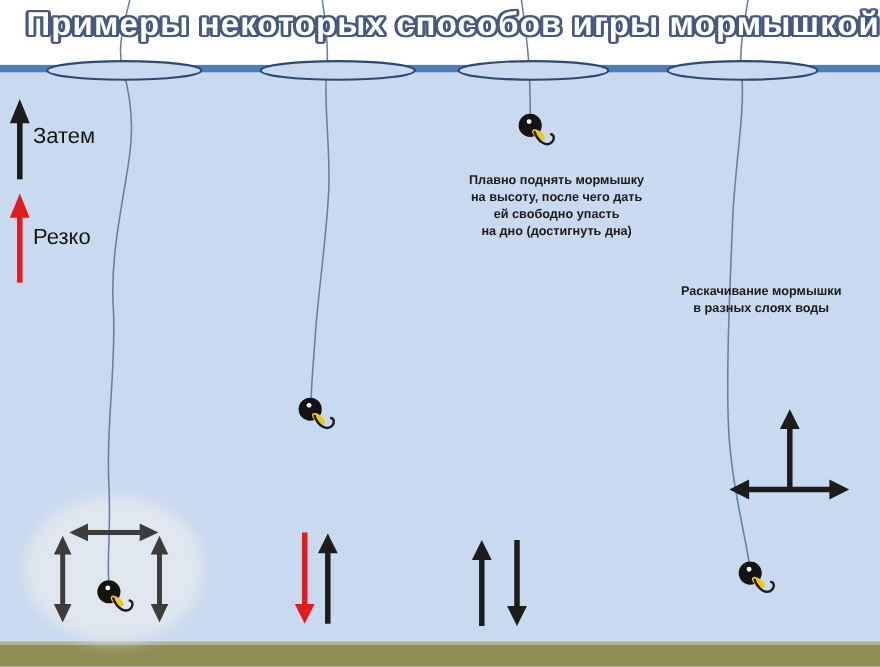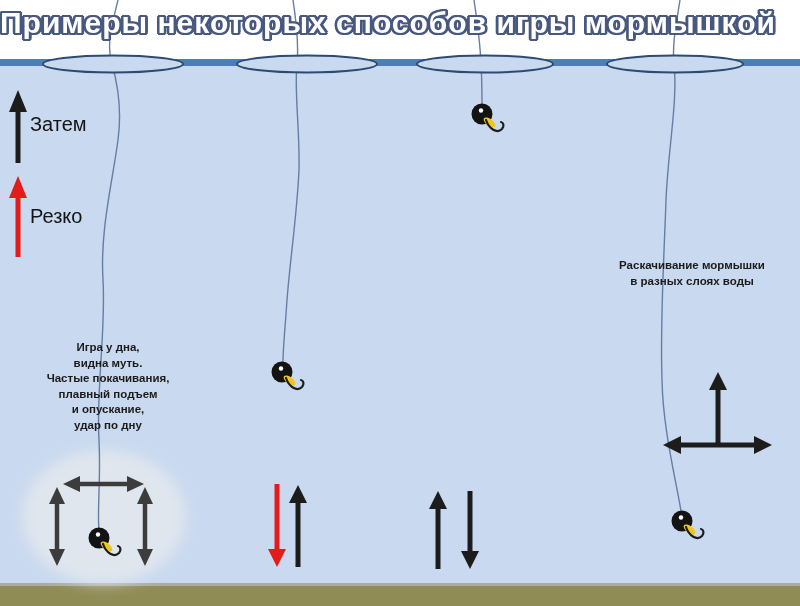--- a/index.html
+++ b/index.html
@@ -6,21 +6,21 @@
   .stage{
     position:relative;width:800px;height:606px;overflow:hidden;
     background:#ffffff;font-family:"Liberation Sans",sans-serif;
   }
   .ice-band{position:absolute;left:0;top:59px;width:800px;height:7px;background:#4d7ebc;}
   .water{position:absolute;left:0;top:66px;width:800px;height:517px;background:#c9d9ef;}
   .sand-edge{position:absolute;left:0;top:583px;width:800px;height:3px;background:#aeaca0;}
   .bottom-ground{position:absolute;left:0;top:586px;width:800px;height:20px;background:#8f8c55;}
   .scene{position:absolute;left:0;top:0;width:800px;height:606px;}
   .title{
-    position:absolute;left:0;top:6px;width:800px;text-align:left;
+    position:absolute;left:0;top:6px;width:800px;text-align:right;
     font-size:30px;font-weight:bold;letter-spacing:1px;color:#ffffff;
     text-shadow:
       -2px 0 #49587f, 2px 0 #49587f, 0 -2px #49587f, 0 2px #49587f,
       -1.6px -1.6px #49587f, 1.6px -1.6px #49587f, -1.6px 1.6px #49587f, 1.6px 1.6px #49587f,
       -2.6px 1px #49587f, 2.6px 1px #49587f, -2.6px -1px #49587f, 2.6px -1px #49587f;
   }
   .legend-label{
     position:absolute;font-size:20px;color:#141414;
   }
   .caption{
@@ -122,22 +122,20 @@
     <use href="#jig" transform="translate(282,372)"></use>
     <use href="#jig" transform="translate(482,114)"></use>
     <use href="#jig" transform="translate(682,521)"></use>
   </svg>
 
   <div class="title">Примеры некоторых способов игры мормышкой</div>
 
   <div class="legend-label" style="left:30px;top:113px;">Затем</div>
   <div class="legend-label" style="left:30px;top:205px;">Резко</div>
 
-  <div class="caption cap-1">Игра у дна,
-видна муть.
-Частые покачивания,
-плавный подъем
-и опускание,
-удар по дну</div>
+  <div class="caption cap-3">Плавно поднять мормышку
+на высоту, после чего дать
+ей свободно упасть
+на дно (достигнуть дна)</div>
   <div class="caption cap-4">Раскачивание мормышки
 в разных слоях воды</div>
 
 </div>
 
 </body></html>

